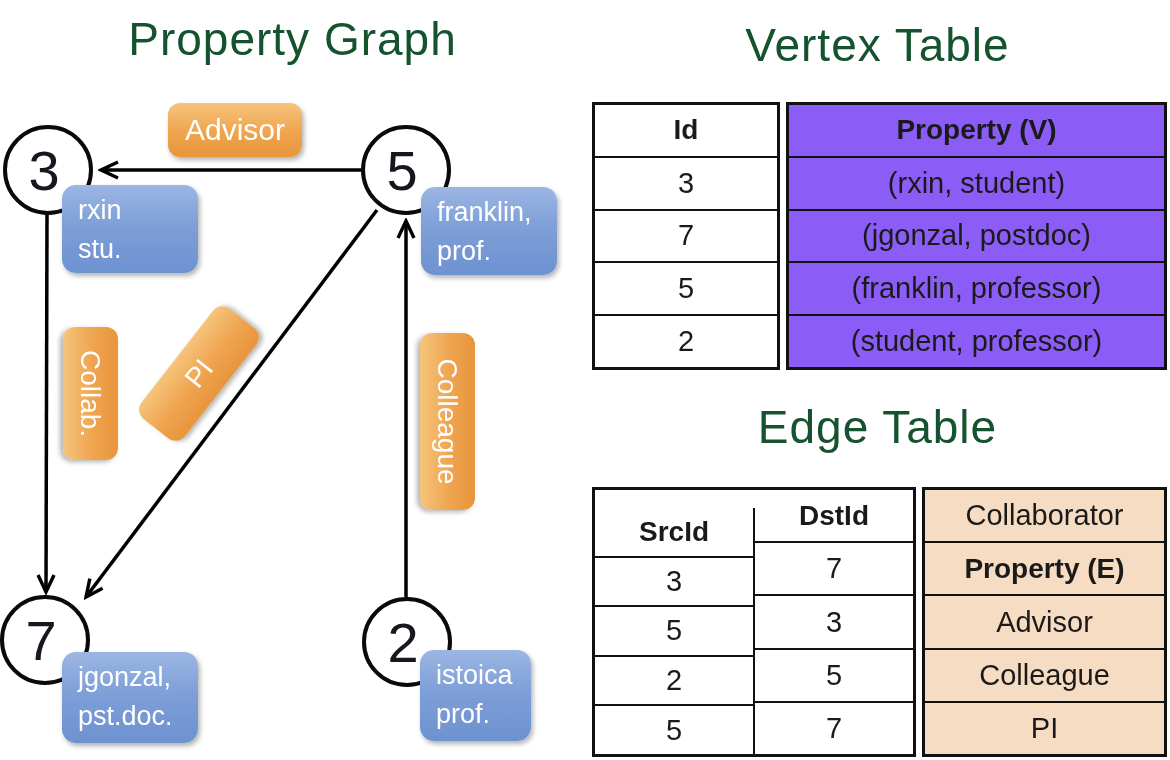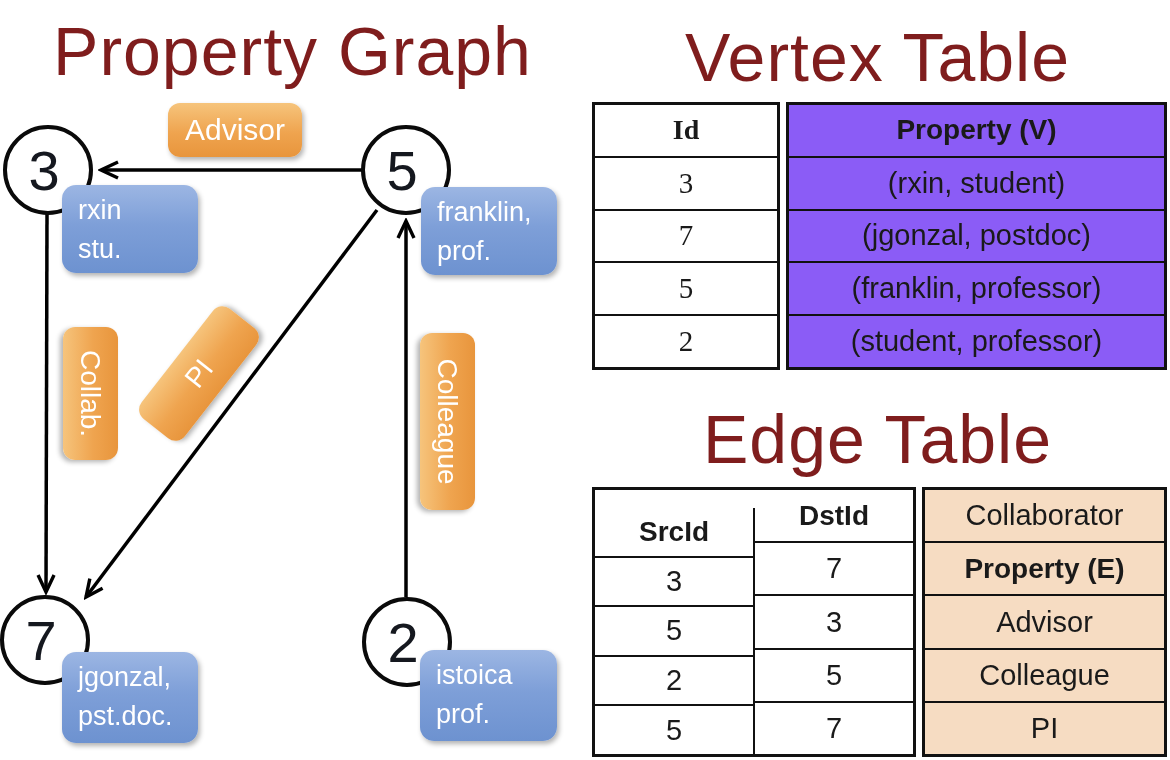--- a/index.html
+++ b/index.html
@@ -1,21 +1,21 @@
 <!DOCTYPE html>
 <html><head>
 <meta charset="utf-8">
 <style>
   * { margin: 0; padding: 0; box-sizing: border-box; }
   html, body { width: 1170px; height: 760px; background: #ffffff; overflow: hidden; }
   body { font-family: "Liberation Sans", sans-serif; color: #1a1a1a; position: relative; }
 
   .pane-title {
     position: absolute; text-align: center;
-    font-size: 68px; font-weight: 300; letter-spacing: 1px; color: #7f1d1d;
+    font-size: 46px; font-weight: 300; letter-spacing: 1px; color: #14532d;
   }
 
   
   #graph-pane { position: absolute; left: 0; top: 0; width: 585px; height: 760px; }
   #edge-svg { position: absolute; left: 0; top: 0; }
 
   .node-circle {
     position: absolute; width: 90px; height: 90px; border-radius: 50%;
     background: #ffffff; border: 4px solid #0a0a0a;
     display: flex; align-items: center; justify-content: center;
@@ -98,34 +98,34 @@
     <div>stu.</div>
   </div>
   <div class="vertex-box" style="left:421px; top:187px; width:136px; height:88px;">
     <div>franklin,</div>
     <div>prof.</div>
   </div>
   <div class="vertex-box" style="left:62px; top:652px; width:136px; height:91px;">
     <div>jgonzal,</div>
     <div>pst.doc.</div>
   </div>
-  <div class="vertex-box" style="left:420px; top:650px; width:137px; height:91px;">
+  <div class="vertex-box" style="left:420px; top:650px; width:111px; height:91px;">
     <div>istoica</div>
     <div>prof.</div>
   </div>
 
   <div class="edge-label" style="left:168px; top:103px; width:134px; height:54px; font-size:30px;">Advisor</div>
   <div class="edge-label rot90" style="left:24px; top:366px; width:133px; height:55px;">Collab.</div>
   <div class="edge-label rotPI" style="left:129px; top:346px; width:140px; height:55px;">PI</div>
   <div class="edge-label rot90" style="left:359px; top:394px; width:177px; height:55px;">Colleague</div>
 </div>
 
 <div class="pane-title" style="left:585px; top:18px; width:585px;">Vertex Table</div>
 
-<div class="sub-table bg-white" style="left:592px; top:102px; width:188px; height:268px;font-family:Liberation Serif, serif;">
+<div class="sub-table bg-white" style="left:592px; top:102px; width:188px; height:268px;">
   <div class="cell hdr">Id</div>
   <div class="cell">3</div>
   <div class="cell">7</div>
   <div class="cell">5</div>
   <div class="cell">2</div>
 </div>
 
 <div class="sub-table bg-vblue" style="left:786px; top:102px; width:381px; height:268px;">
   <div class="cell hdr">Property (V)</div>
   <div class="cell">(rxin, student)</div>

